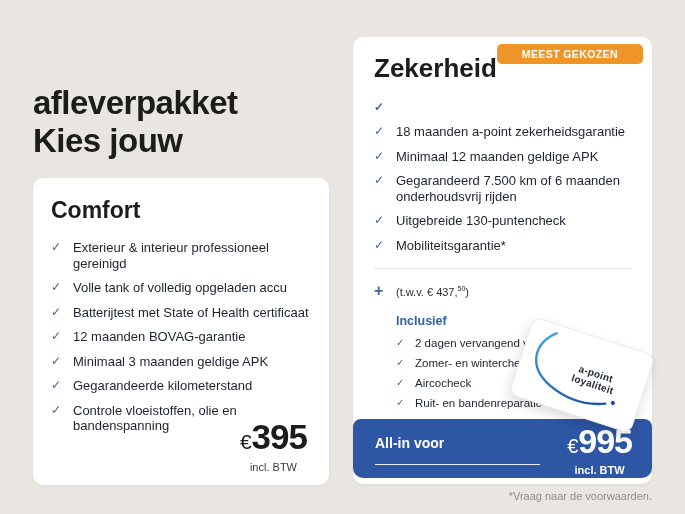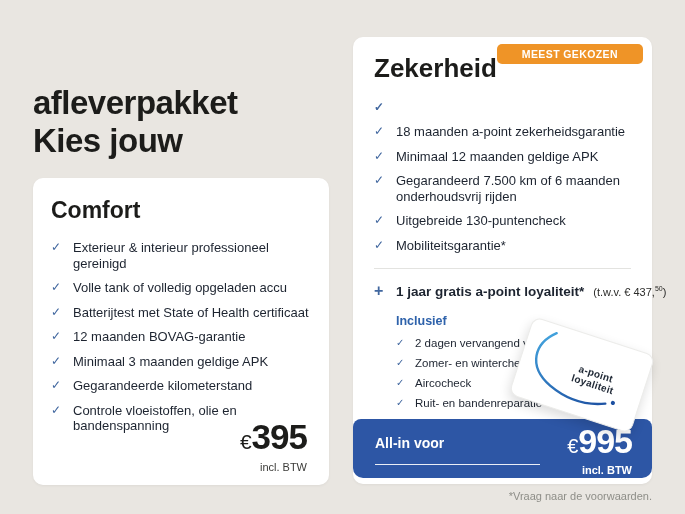--- a/index.html
+++ b/index.html
@@ -36,21 +36,21 @@
   .card h2{margin:0 0 16px 0;font-weight:bold;color:var(--title-dark);}
   .card-comfort h2{font-size:23px;}
   .card-zeker h2{font-size:26px;}
 
   ul.features{list-style:none;margin:0;padding:0;display:flex;flex-direction:column;gap:9px;}
   ul.features li{display:flex;gap:9px;font-size:13px;line-height:15.5px;color:var(--text-dark);}
   ul.features li .check{color:var(--check-blue);font-size:12px;line-height:15px;flex:0 0 13px;}
   ul.features li.bold{font-weight:bold;}
 
   
-  .price{position:absolute;right:22px;bottom:12px;text-align:right;}
+  .price{position:absolute;right:22px;bottom:12px;text-align:center;}
   .price .amount{font-size:35px;line-height:34px;font-weight:600;color:var(--title-dark);letter-spacing:-1px;}
   .price .cur{font-size:21px;font-weight:normal;margin-right:1px;}
   .price .note{font-size:11px;color:#3b3b38;margin-top:2px;}
 
   
   .badge{position:absolute;top:7px;right:9px;background:var(--badge-orange);color:#fff;
          font-size:10.5px;font-weight:bold;letter-spacing:0.4px;padding:4px 25px;border-radius:5px;}
 
   .divider{height:1px;background:#e3e3e0;margin:15px 0 13px 0;}
 
@@ -158,21 +158,20 @@
           <span>Uitgebreide 130-puntencheck</span>
         </li>
       <li>
           <span class="check">✓</span>
           <span>Mobiliteitsgarantie*</span>
         </li>
     </ul>
     <div class="divider"></div>
     <div class="loyalty-row">
       <span class="plus">+</span>
-      <span class="loyalty-label">1 jaar gratis a-point loyaliteit*</span>
       <span class="loyalty-value"><span>(t.w.v. € 437,</span><sup>50</sup><span>)</span></span>
     </div>
     <div class="inclusief">Inclusief</div>
     <ul class="sub">
       <li>
           <span class="check">✓</span>
           <span>2 dagen vervangend vervoer</span>
         </li>
       <li>
           <span class="check">✓</span>

